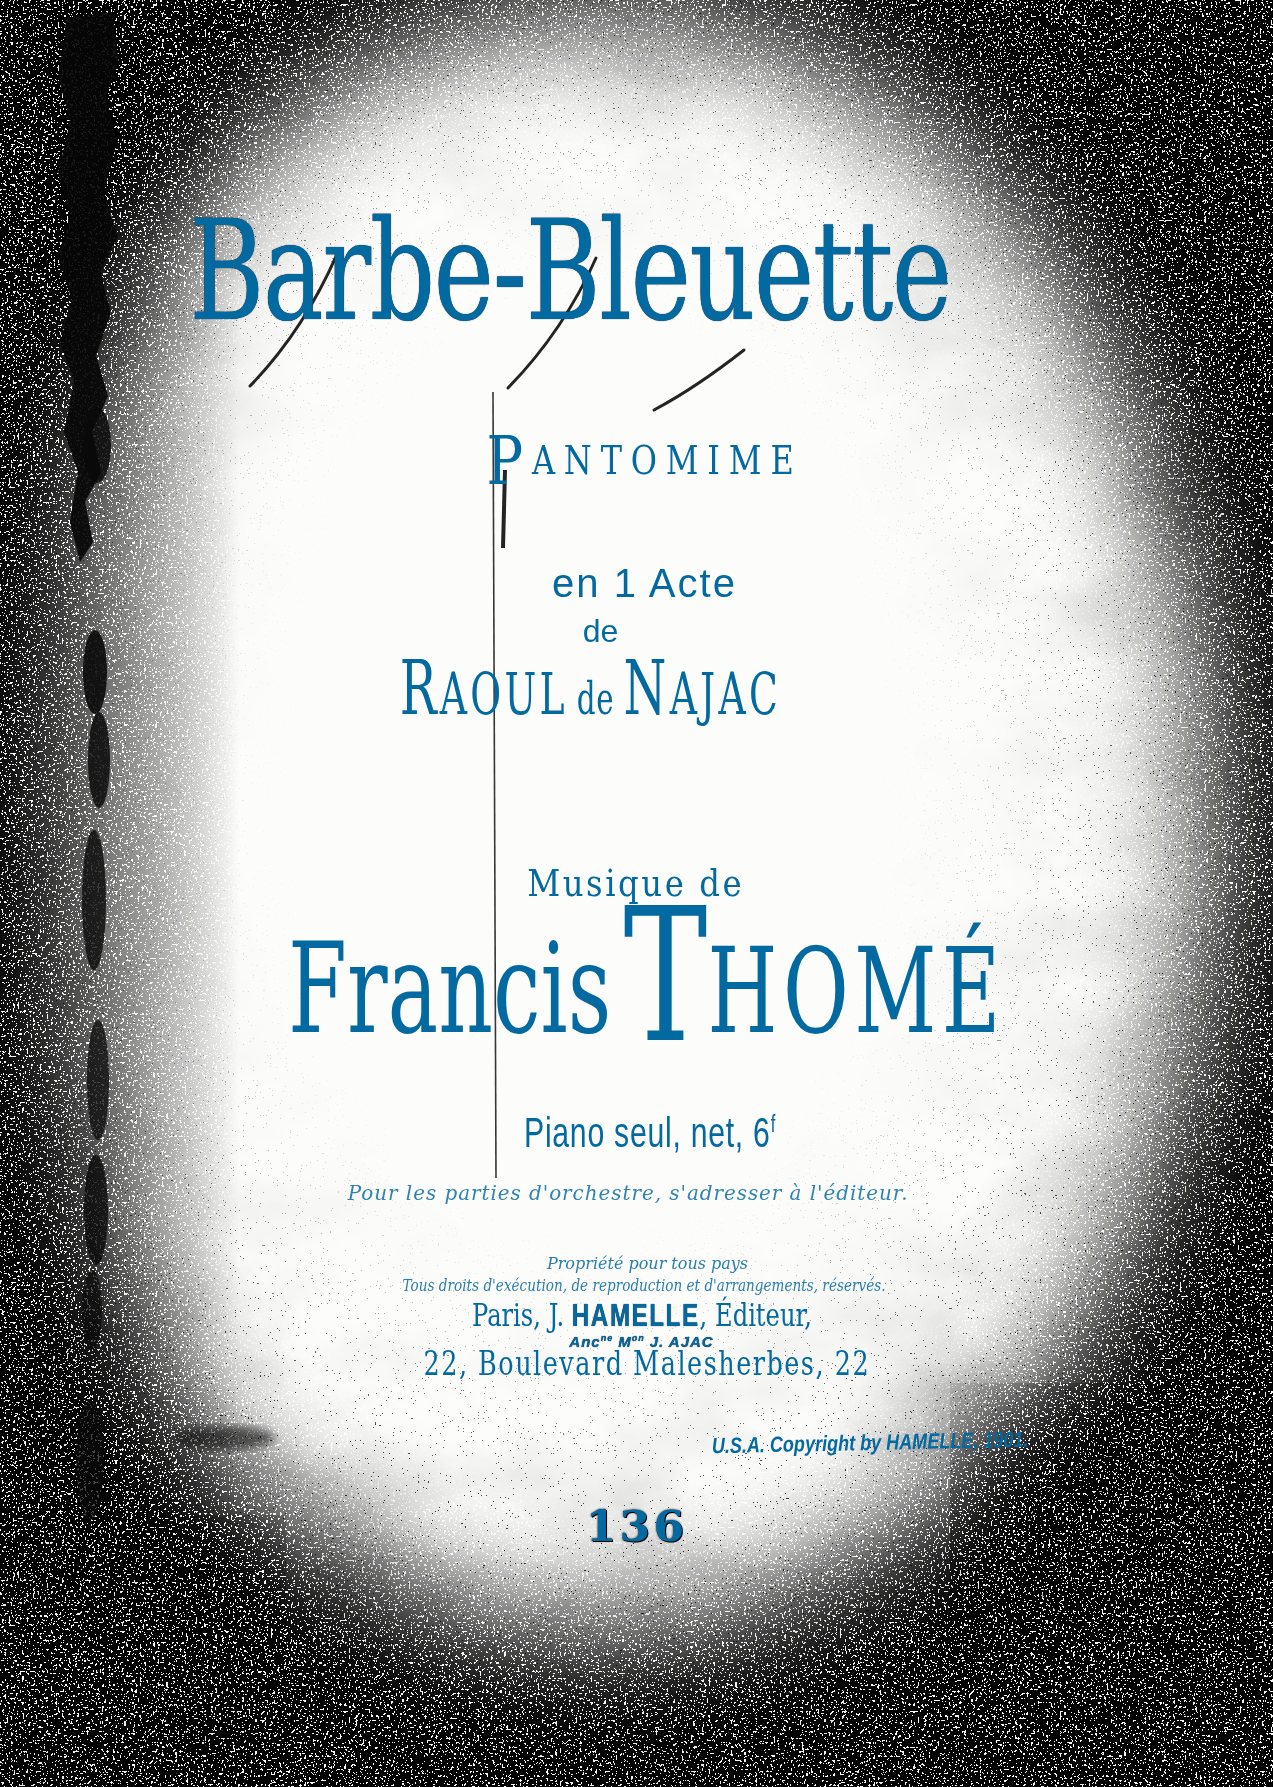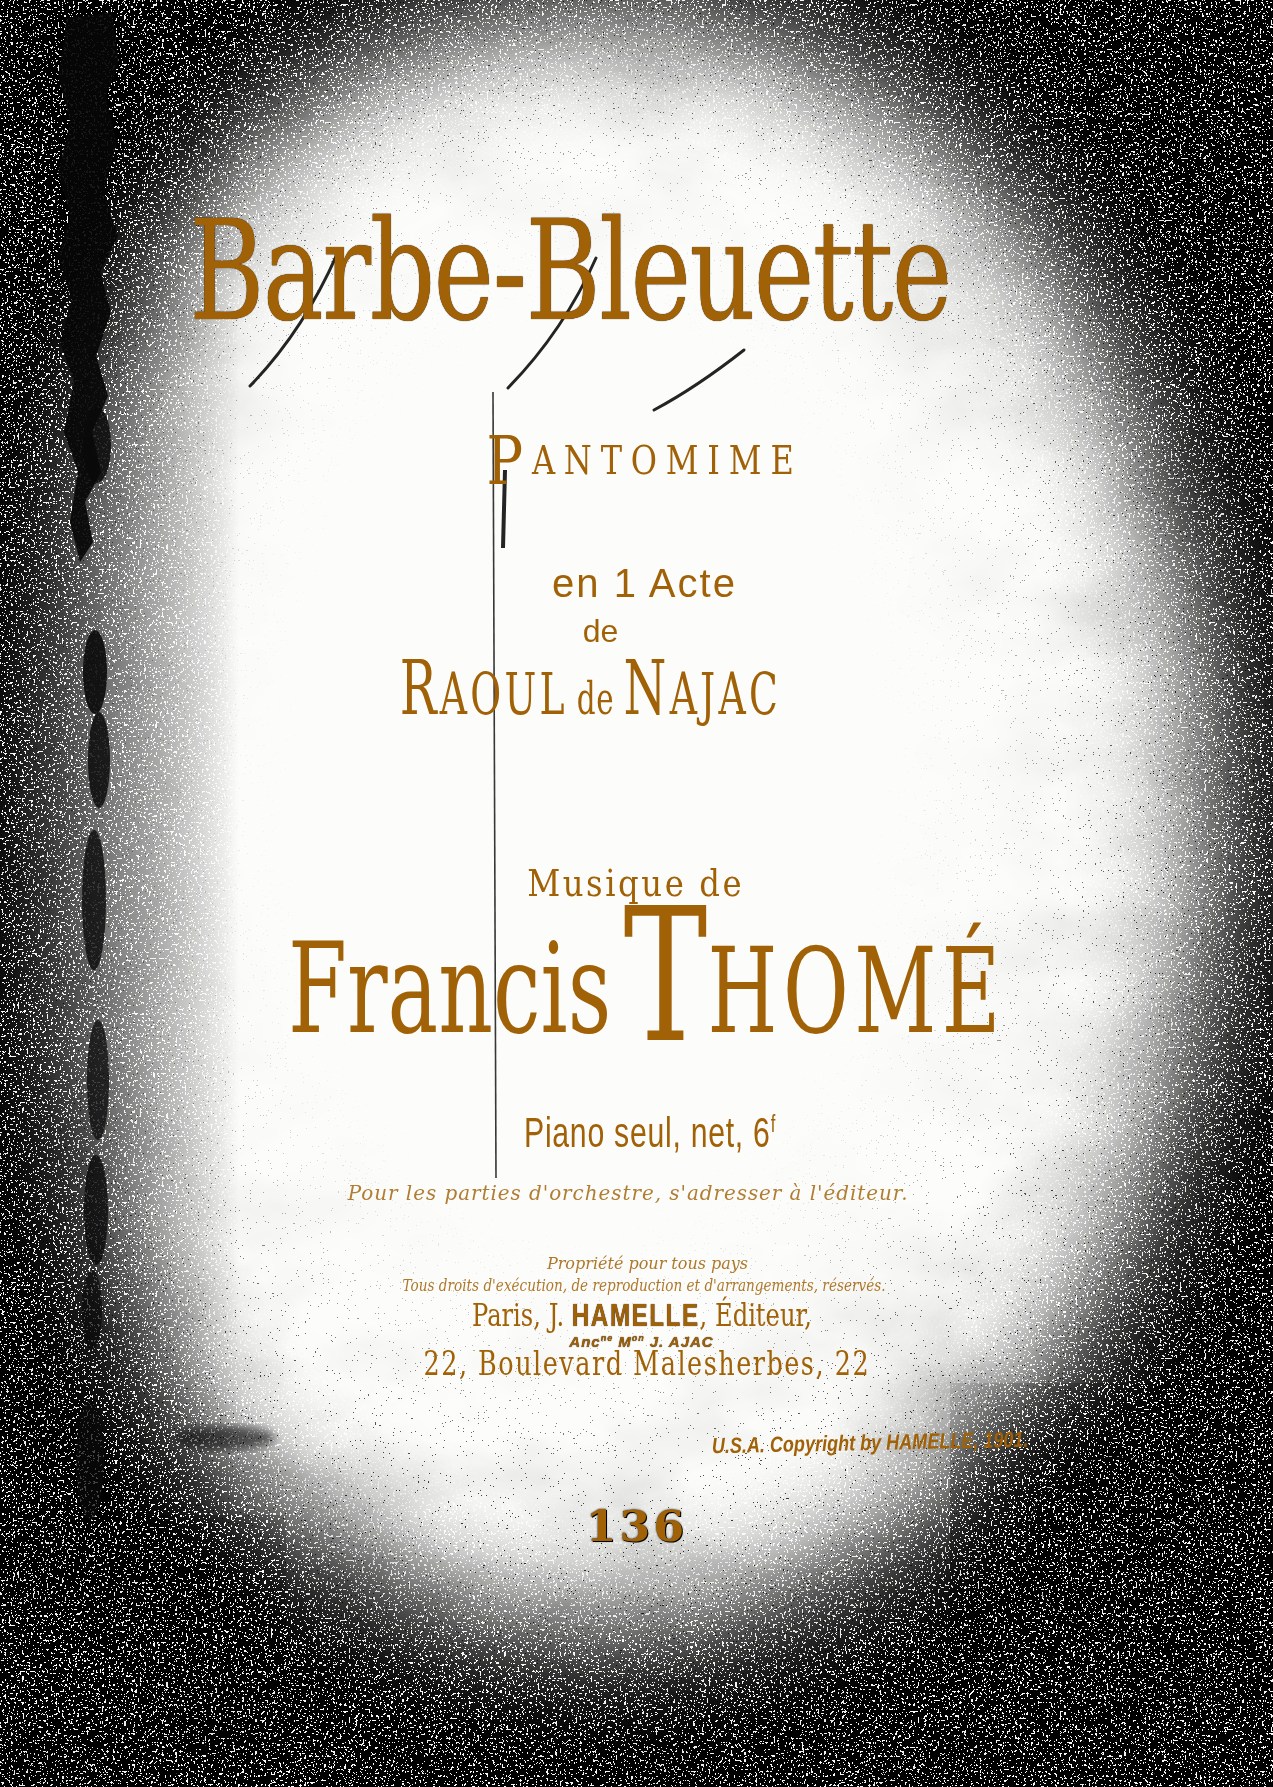--- a/index.html
+++ b/index.html
@@ -1,17 +1,17 @@
 <!DOCTYPE html>
 <html><head>
 <meta charset="utf-8">
 <style>
   html,body{margin:0;padding:0;background:#333;}
   .page{position:relative;width:1273px;height:1787px;background:#fcfcfb;overflow:hidden;
-        font-family:"DejaVu Serif",serif;color:#a16207;}
+        font-family:"DejaVu Serif",serif;color:#0369a1;}
   .noise-svg{position:absolute;left:0;top:0;width:1273px;height:1787px;}
   .line{position:absolute;width:1273px;text-align:center;line-height:1;white-space:nowrap;}
   .squeeze{display:inline-block;transform-origin:50% 20%;}
 
   .title-line{top:204px;left:-66px;font-size:128px;letter-spacing:-2px;text-shadow:0 0 1px #000;}
   .title-line .squeeze{transform:scale(0.80,1.08);}
 
   .genre-line{top:417px;left:8px;font-size:40px;letter-spacing:11px;}
   .genre-line .squeeze{transform:scaleX(0.80);}
   .genre-initial{font-size:68px;position:relative;top:0.14em;}

